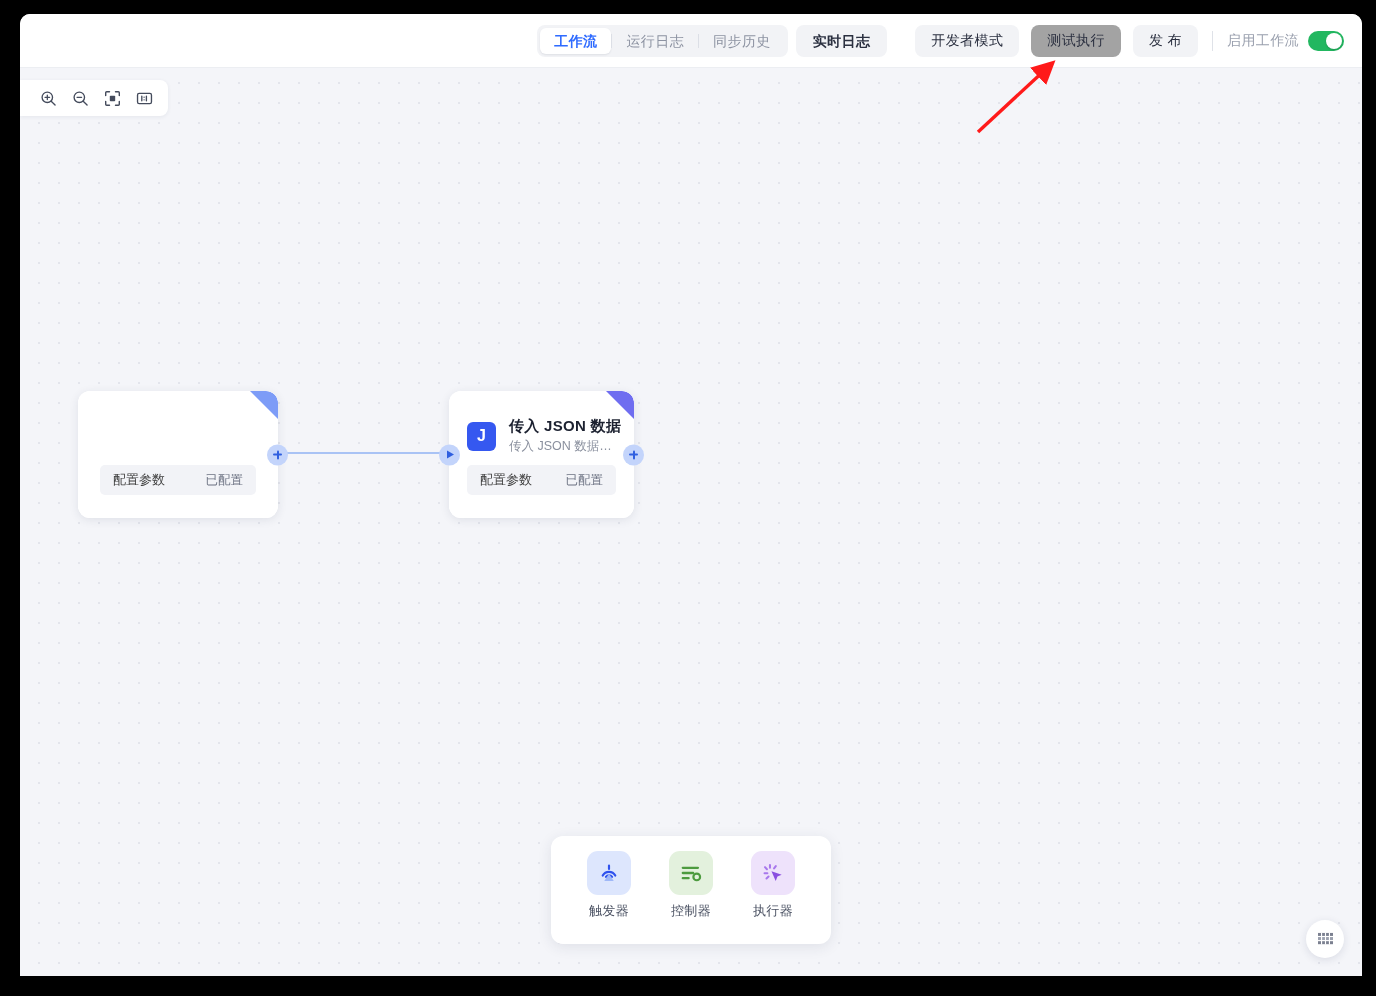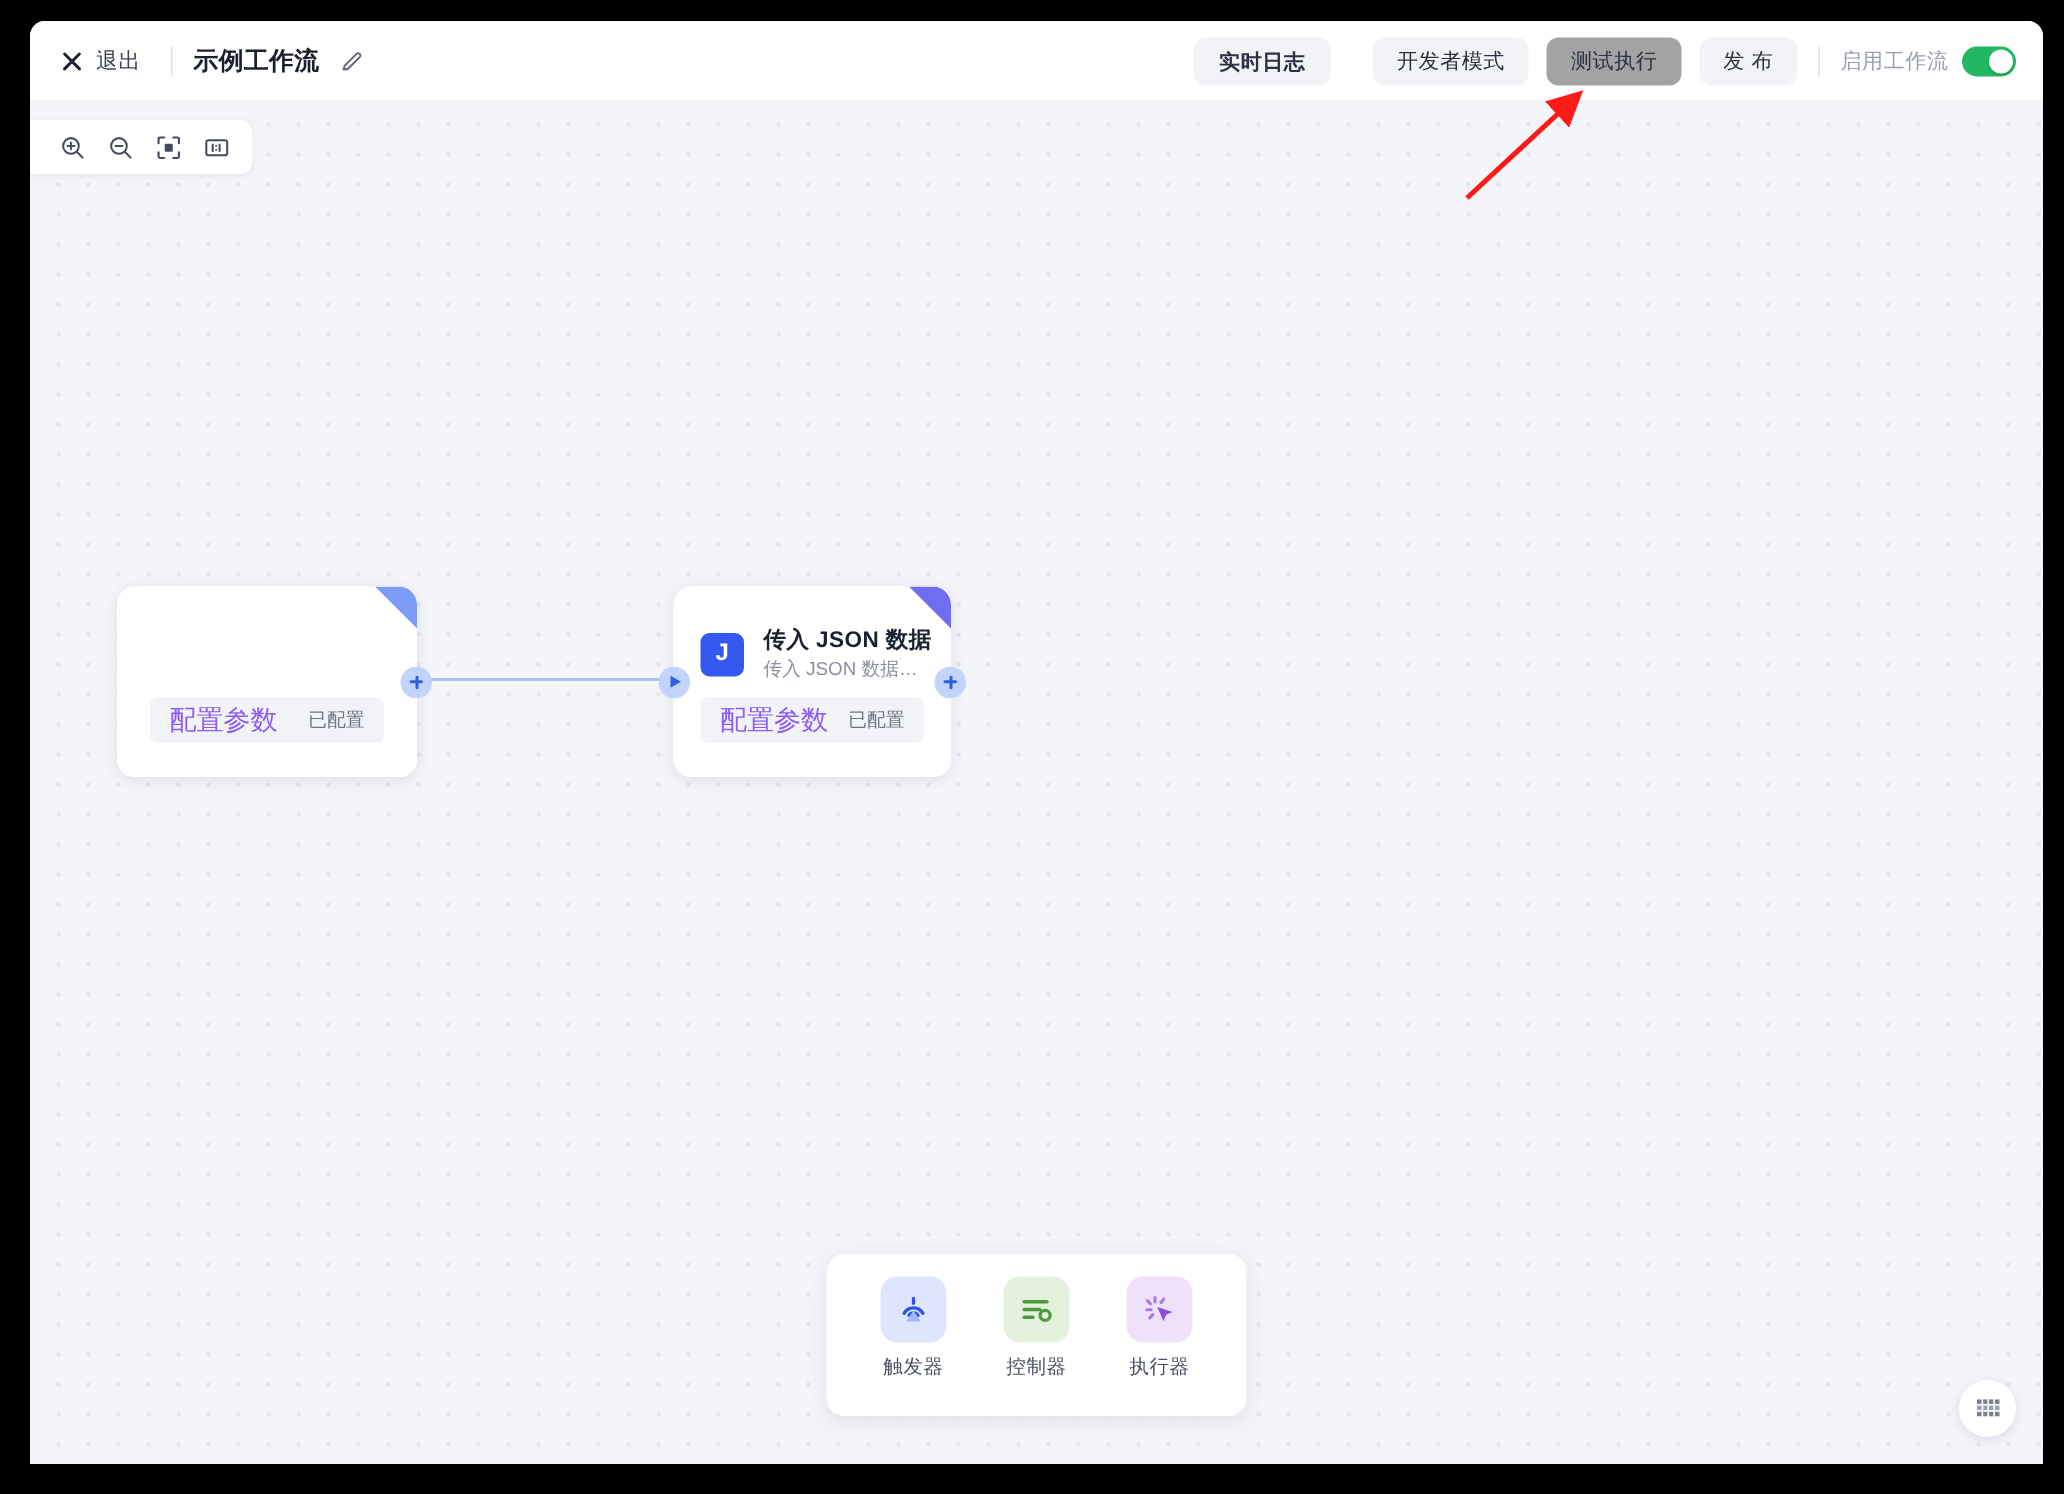--- a/index.html
+++ b/index.html
@@ -303,22 +303,22 @@
     bottom: 23px;
     height: 30px;
     background: #f2f3f7;
     border-radius: 5px;
     display: flex;
     align-items: center;
     justify-content: space-between;
     padding: 0 13px;
   }
   .param-key {
-    font-size: 18px;
-    color: #8b5cf6;
+    font-size: 13px;
+    color: #404040;
   }
   .param-val {
     font-size: 12.5px;
     color: #6e7484;
   }
 
   
   .port {
     position: absolute;
     width: 21px; height: 21px;
@@ -429,40 +429,30 @@
     pointer-events: none;
   }
 </style>
 </head>
 <body>
 
 <div id="app-window">
 
   <div id="topbar">
 
-    <div class="tb-left">
-      <div class="exit-btn">
-        <span class="exit-x"></span>
-        <span class="exit-label">退出</span>
-      </div>
-
-      <div class="tb-divider"></div>
-
-      <div class="wf-title">示例工作流</div>
-
-      <span class="edit-pencil">
-        <svg width="17" height="17" viewBox="0 0 24 24" fill="none" stroke="#5a6savings">
-          <path d="M4 20h4L19.5 8.5a2.1 2.1 0 0 0-3-3L5 17v3z" stroke="#5b6274" stroke-width="1.7" stroke-linejoin="round" fill="none"></path>
-          <path d="M3.5 21.2h7" stroke="#7c8false" stroke-width="0"></path>
-        </svg>
-      </span>
-    </div>
 
     <div class="tb-spacer"></div>
 
+    <div class="tabgroup" style="margin-right:8px;">
+      <div class="tab active">工作流</div>
+      <div class="tab-sep"></div>
+      <div class="tab">运行日志</div>
+      <div class="tab-sep"></div>
+      <div class="tab">同步历史</div>
+    </div>
 
     <div class="tabgroup single" style="margin-right:28px;">
       <div class="tab">实时日志</div>
     </div>
 
     <button class="topbtn" style="margin-right:12px;">开发者模式</button>
     <button class="topbtn emph" style="margin-right:12px;">测试执行</button>
     <button class="topbtn">发 布</button>
 
     <div class="tb-divider"></div>

